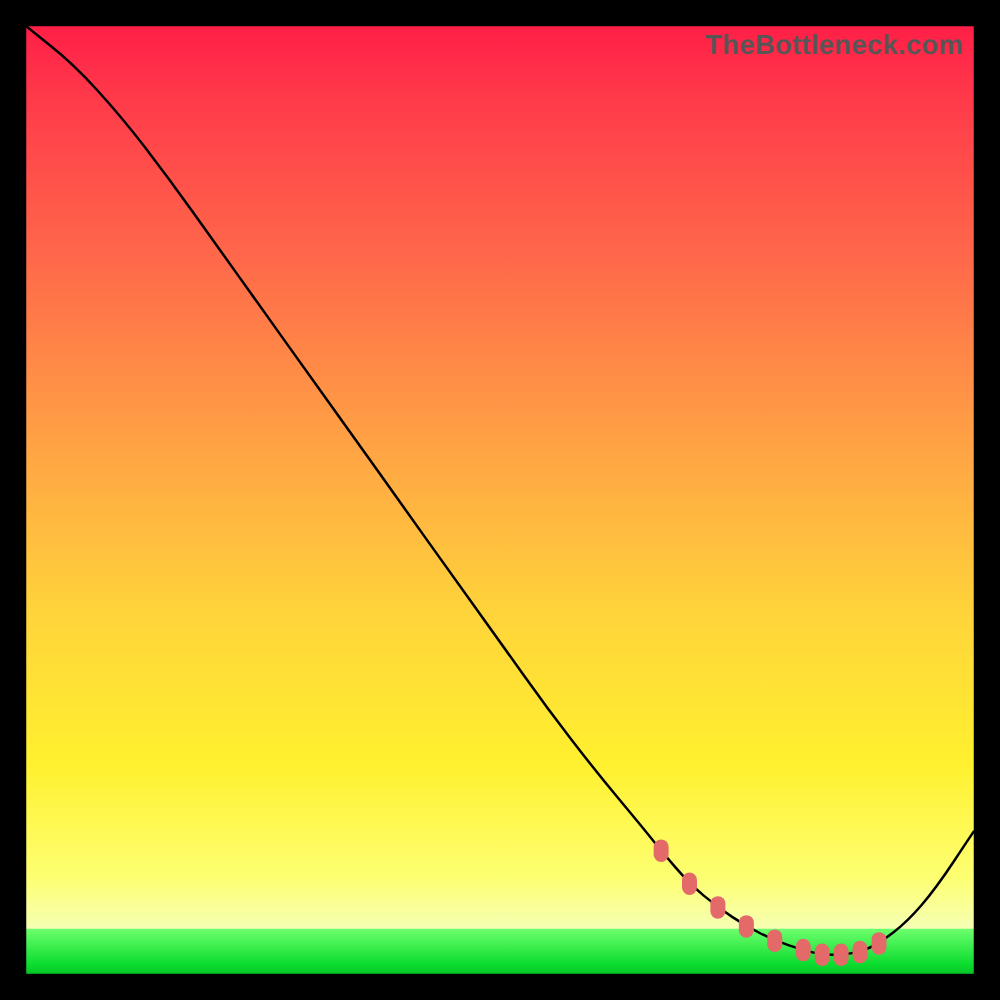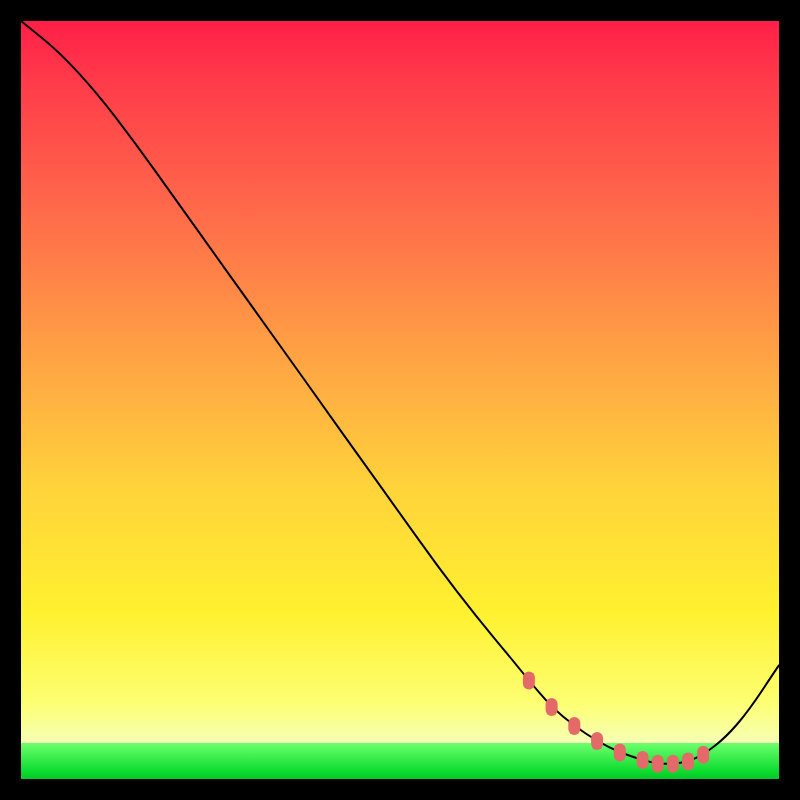--- a/index.html
+++ b/index.html
@@ -67,20 +67,21 @@
     fill: #e46a6a;
   }
 </style>
 </head>
 <body>
 
 <div class="stage">
 
   <div class="plot">
 
+    <div class="watermark">TheBottleneck.com</div>
 
     <svg class="curve" viewBox="0 0 758 758">
       <path id="curve-path" class="curve-path" d="M 0.0 0.0 Q 0.0 0.0 18.9 15.2 Q 37.9 30.3 56.8 51.2 Q 75.8 72.0 94.8 96.6 Q 113.7 121.3 132.7 147.8 Q 151.6 174.3 170.6 200.9 Q 189.5 227.4 208.4 253.9 Q 227.4 280.5 246.4 307.0 Q 265.3 333.5 284.3 360.0 Q 303.2 386.6 322.1 413.1 Q 341.1 439.6 360.1 466.2 Q 379.0 492.7 398.0 519.2 Q 416.9 545.8 435.9 570.4 Q 454.8 595.0 473.8 617.8 Q 492.7 640.5 500.3 650.0 Q 507.9 659.5 519.2 672.7 Q 530.6 686.0 542.0 695.5 Q 553.3 704.9 564.7 712.5 Q 576.1 720.1 587.5 725.8 Q 598.8 731.5 610.2 735.3 Q 621.6 739.0 629.1 740.9 Q 636.7 742.8 644.3 742.8 Q 651.9 742.8 659.5 741.7 Q 667.0 740.6 674.6 737.2 Q 682.2 733.7 693.6 725.0 Q 704.9 716.3 716.3 703.0 Q 727.7 689.8 742.8 667.0 T 758.0 644.3"></path>
       <g id="markers-group">
           <rect x="501.9" y="650.5" width="12" height="18" rx="6" ry="6" class="marker"></rect>
           <rect x="524.6" y="677.0" width="12" height="18" rx="6" ry="6" class="marker"></rect>
           <rect x="547.3" y="695.9" width="12" height="18" rx="6" ry="6" class="marker"></rect>
           <rect x="570.1" y="711.1" width="12" height="18" rx="6" ry="6" class="marker"></rect>
           <rect x="592.8" y="722.5" width="12" height="18" rx="6" ry="6" class="marker"></rect>
           <rect x="615.6" y="730.0" width="12" height="18" rx="6" ry="6" class="marker"></rect>

